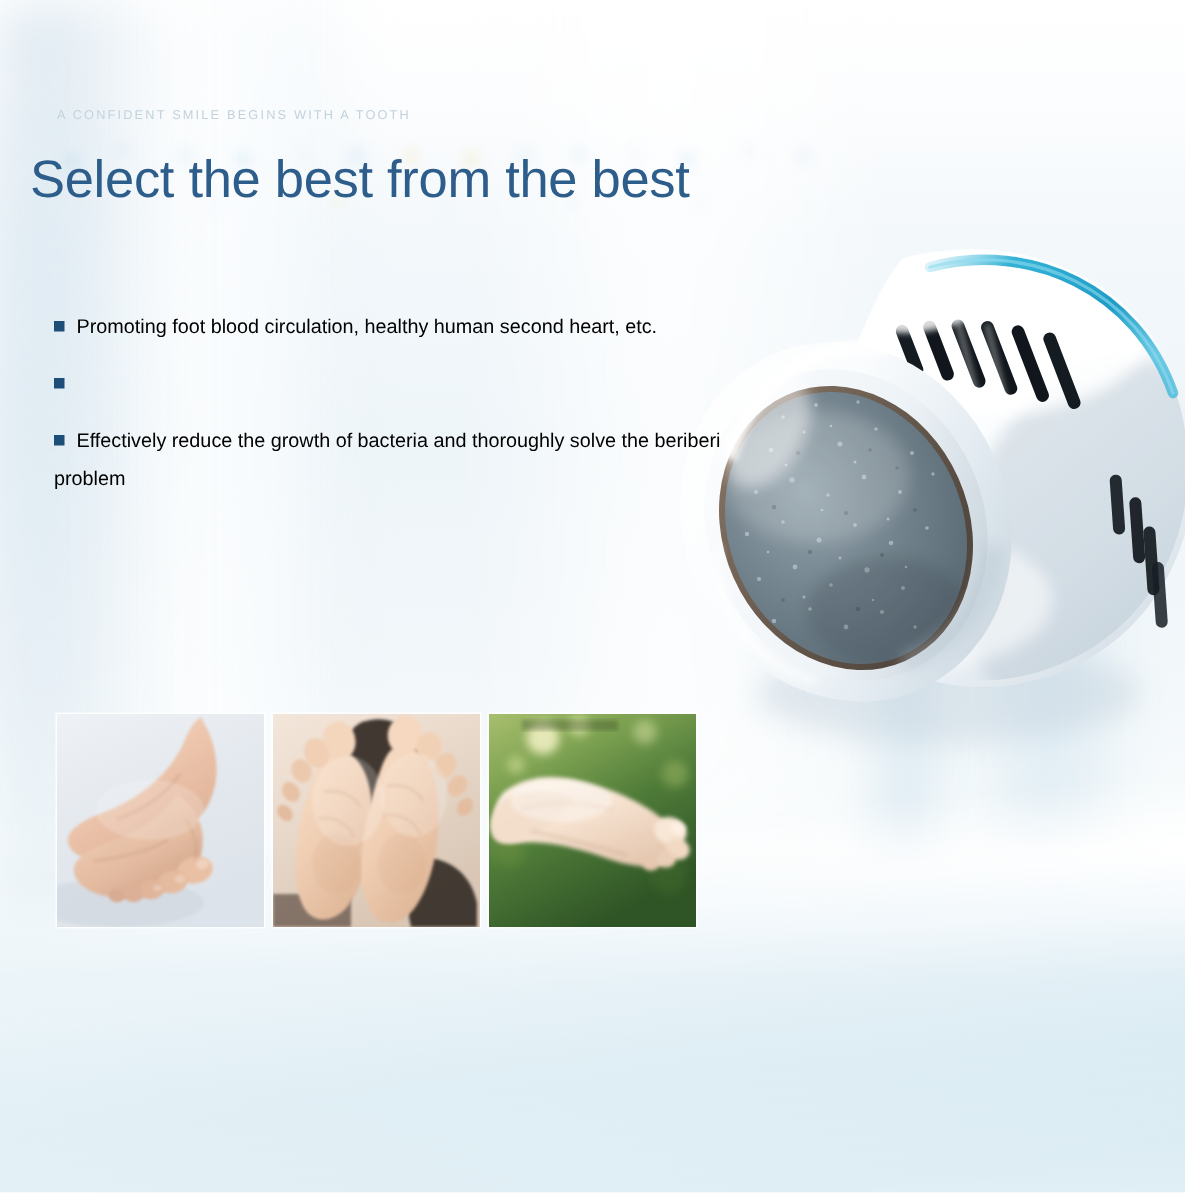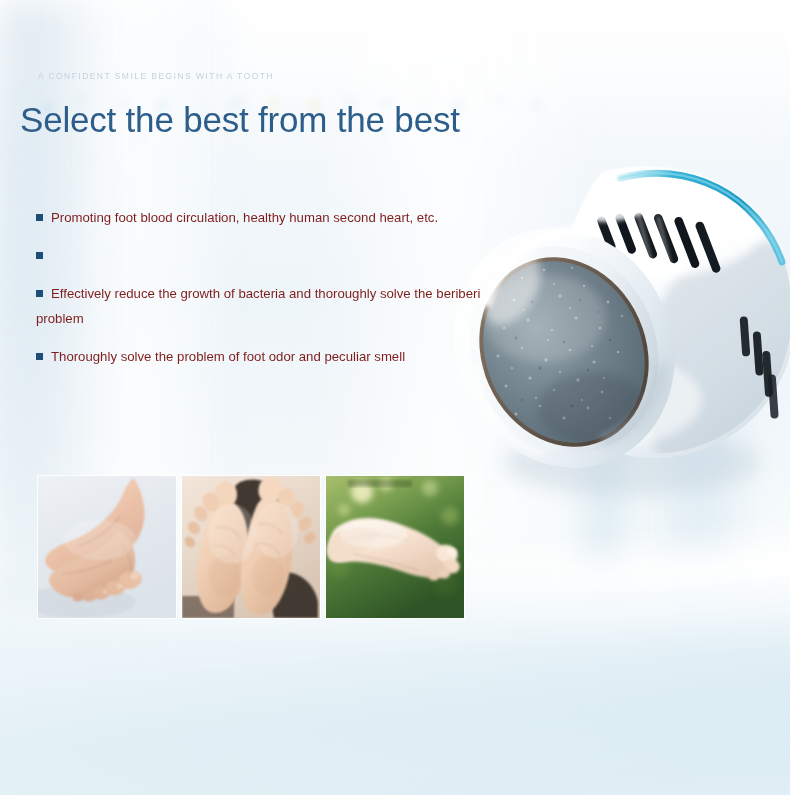--- a/index.html
+++ b/index.html
@@ -177,21 +177,21 @@
     position: absolute;
     left: 36px; top: 205px;
     width: 460px;
   }
 
   .bullet {
     position: relative;
     margin-bottom: 13px;
     font-size: 13.2px;
     line-height: 25px;
-    color: #7f1d1d;
+    color: #000000;
     font-family: "Liberation Sans", sans-serif;
   }
 
   .bullet .mark {
     display: inline-block;
     width: 7px; height: 7px;
     background: #1c4e78;
     margin-right: 8px;
     vertical-align: 1px;
   }
@@ -472,24 +472,20 @@
       </div>
 
       <div class="bullet">
         <span class="mark"></span>
       </div>
 
       <div class="bullet">
         <span class="mark"></span><span class="bullet-text">Effectively reduce the growth of bacteria and thoroughly solve the beriberi problem</span>
       </div>
 
-      <div class="bullet">
-        <span class="hl"></span>
-        <span class="mark"></span><span class="bullet-text">Thoroughly solve the problem of foot odor and peculiar smell</span>
-      </div>
 
     </div>
 
     <div class="photo-strip">
 
       <div class="photo">
         <svg viewBox="0 0 138 142" preserveAspectRatio="xMidYMid slice">
           <defs>
             <linearGradient id="p1bg" x1="0" y1="0" x2="0.4" y2="1">
               <stop offset="0%" stop-color="#eef1f5"></stop>

